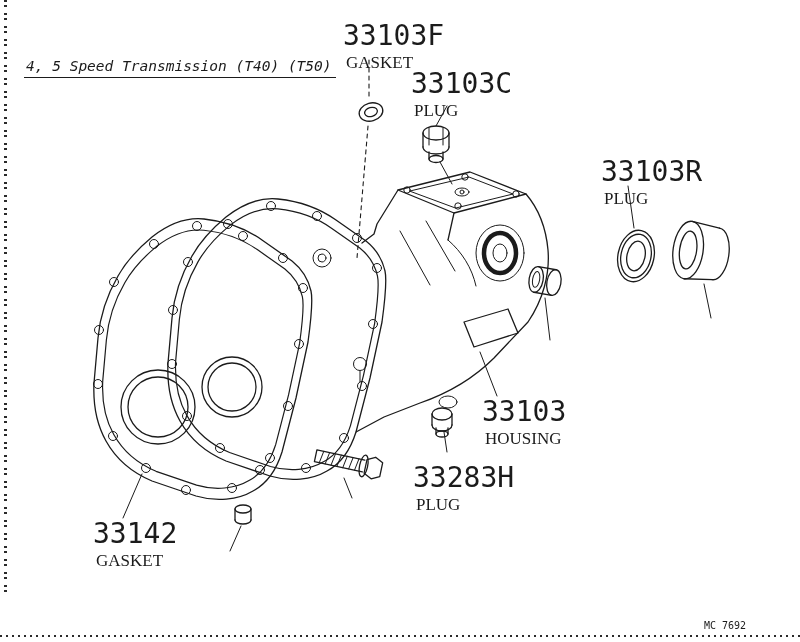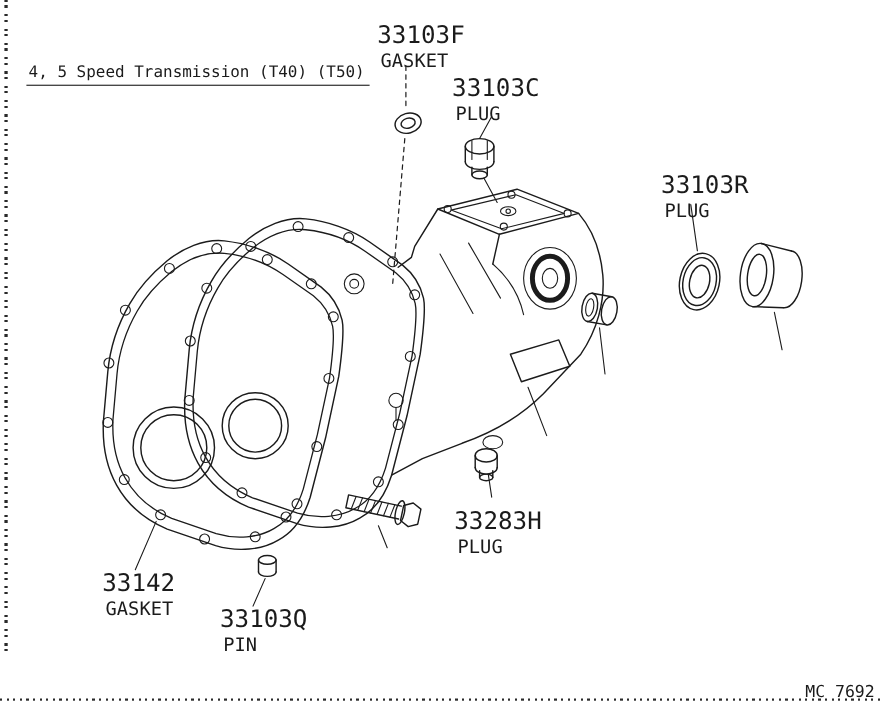--- a/index.html
+++ b/index.html
@@ -10,31 +10,31 @@
   .edge-left{
     position:absolute;left:4px;top:0;width:3px;height:598px;
     background:repeating-linear-gradient(to bottom,#2a2a2a 0 2px,transparent 2px 5px,#2a2a2a 5px 7px,transparent 7px 13px);
   }
   .edge-bottom{
     position:absolute;left:0;bottom:5px;height:2px;width:800px;
     background:repeating-linear-gradient(to right,#2a2a2a 0 2px,transparent 2px 6px);
   }
   .title{
     position:absolute;left:24px;top:58px;font-size:14.5px;white-space:nowrap;
-    border-bottom:1.5px solid #1b1b1b;padding:0 4px 3px 2px;letter-spacing:0;
+    border-bottom:1.5px solid #1b1b1b;padding:0 4px 3px 2px;letter-spacing:0;font-style:italic;
   }
   .art{position:absolute;left:0;top:0;}
   .ln{fill:none;stroke:#1b1b1b;stroke-width:1.3;stroke-linejoin:round;stroke-linecap:round;}
   .thin{stroke-width:1;}
   .thick{stroke-width:4.5;}
   .dash{stroke-dasharray:4 4;stroke-width:1.1;}
   .callout{position:absolute;line-height:1;white-space:nowrap;}
-  .callout .num{display:block;font-size:22px;}
-  .callout .nm{display:block;font-size:17px;margin-top:4px;padding-left:3px;}
-  .figure-code{position:absolute;left:732px;top:620px;font-size:15px;}
+  .callout .num{display:block;font-size:28px;}
+  .callout .nm{display:block;font-size:17px;margin-top:4px;padding-left:3px;font-family:Liberation Serif, serif;}
+  .figure-code{position:absolute;left:704px;top:620px;font-size:10px;}
 </style>
 </head>
 <body>
 
 <div class="page">
 
   <div class="edge-left"></div>
   <div class="edge-bottom"></div>
 
   <div class="title">4, 5 Speed Transmission (T40) (T50)</div>
@@ -185,28 +185,28 @@
     <span class="nm">GASKET</span>
   </div>
   <div class="callout" style="left:411px;top:70px">
     <span class="num">33103C</span>
     <span class="nm">PLUG</span>
   </div>
   <div class="callout" style="left:601px;top:158px">
     <span class="num">33103R</span>
     <span class="nm">PLUG</span>
   </div>
+  <div class="callout" style="left:482px;top:398px">
+    <span class="num">33103</span>
+    <span class="nm">HOUSING</span>
+  </div>
   <div class="callout" style="left:413px;top:464px">
     <span class="num">33283H</span>
     <span class="nm">PLUG</span>
   </div>
   <div class="callout" style="left:93px;top:520px">
     <span class="num">33142</span>
     <span class="nm">GASKET</span>
   </div>
-  <div class="callout" style="left:200px;top:553px">
-    <span class="num">33103Q</span>
-    <span class="nm">PIN</span>
-  </div>
 
   <div class="figure-code">MC 7692</div>
 
 </div>
 
 </body></html>

